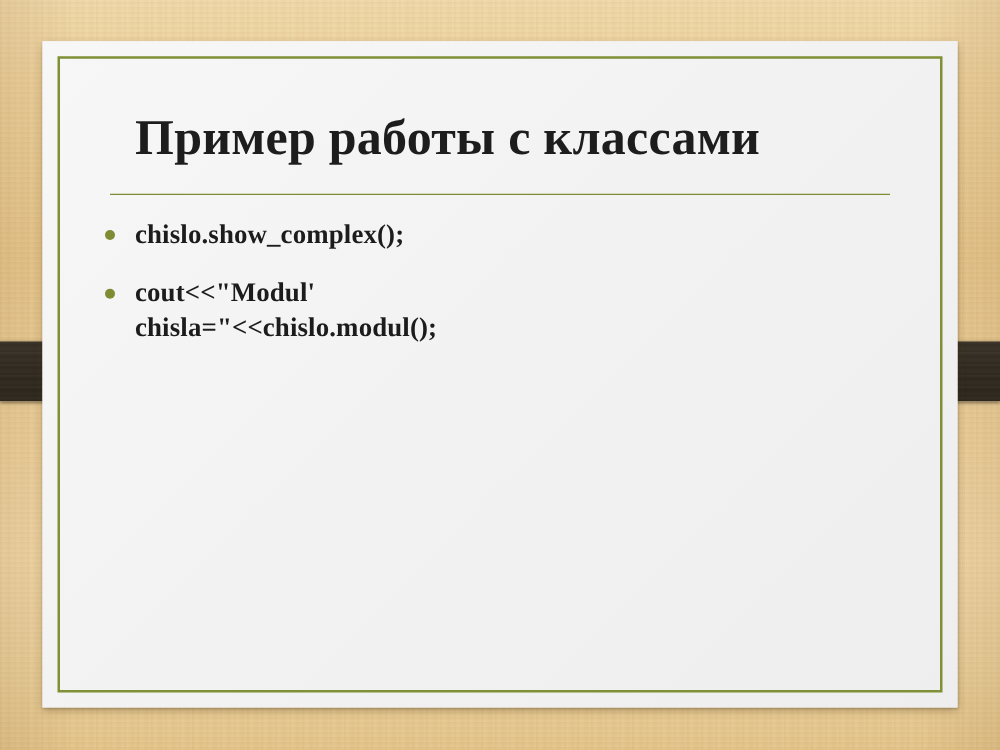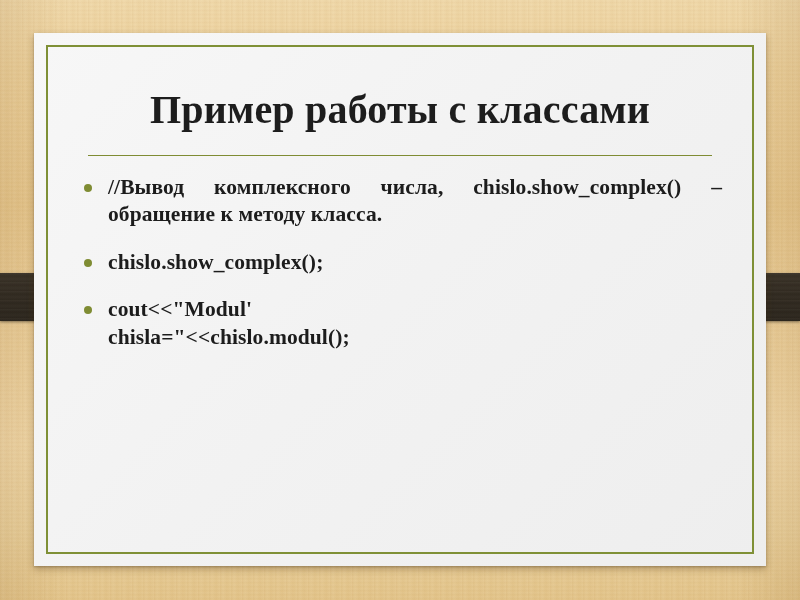--- a/index.html
+++ b/index.html
@@ -108,21 +108,21 @@
     bottom: 22px;
   }
 
   
   .slide-title {
     font-family: "Liberation Serif", "DejaVu Serif", serif;
     font-weight: bold;
     font-size: 40px;
     line-height: 1.14;
     color: #1d1d1d;
-    text-align: center;
+    text-align: left;
     letter-spacing: 0.2px;
     margin: 30px 30px 0 30px;
   }
 
   
   .title-rule {
     height: 0;
     border-top: 1.5px solid #7f8c33;
     margin: 22px 10px 0 10px;
   }
@@ -171,24 +171,20 @@
   <div class="slide-inner-border"></div>
 
   <div class="slide-content">
 
     <h1 class="slide-title">Пример работы с классами</h1>
 
     <div class="title-rule"></div>
 
     <ul class="bullet-list">
 
-      <li class="bullet-item">
-        <span class="bullet-dot"></span>
-        <span class="bullet-text">//Вывод комплексного числа, chislo.show_complex() – обращение к методу класса.</span>
-      </li>
 
       <li class="bullet-item no-justify">
         <span class="bullet-dot"></span>
         <span class="bullet-text">chislo.show_complex();</span>
       </li>
 
 
       <li class="bullet-item no-justify">
         <span class="bullet-dot"></span>
         <span class="bullet-text">cout&lt;&lt;"Modul'

